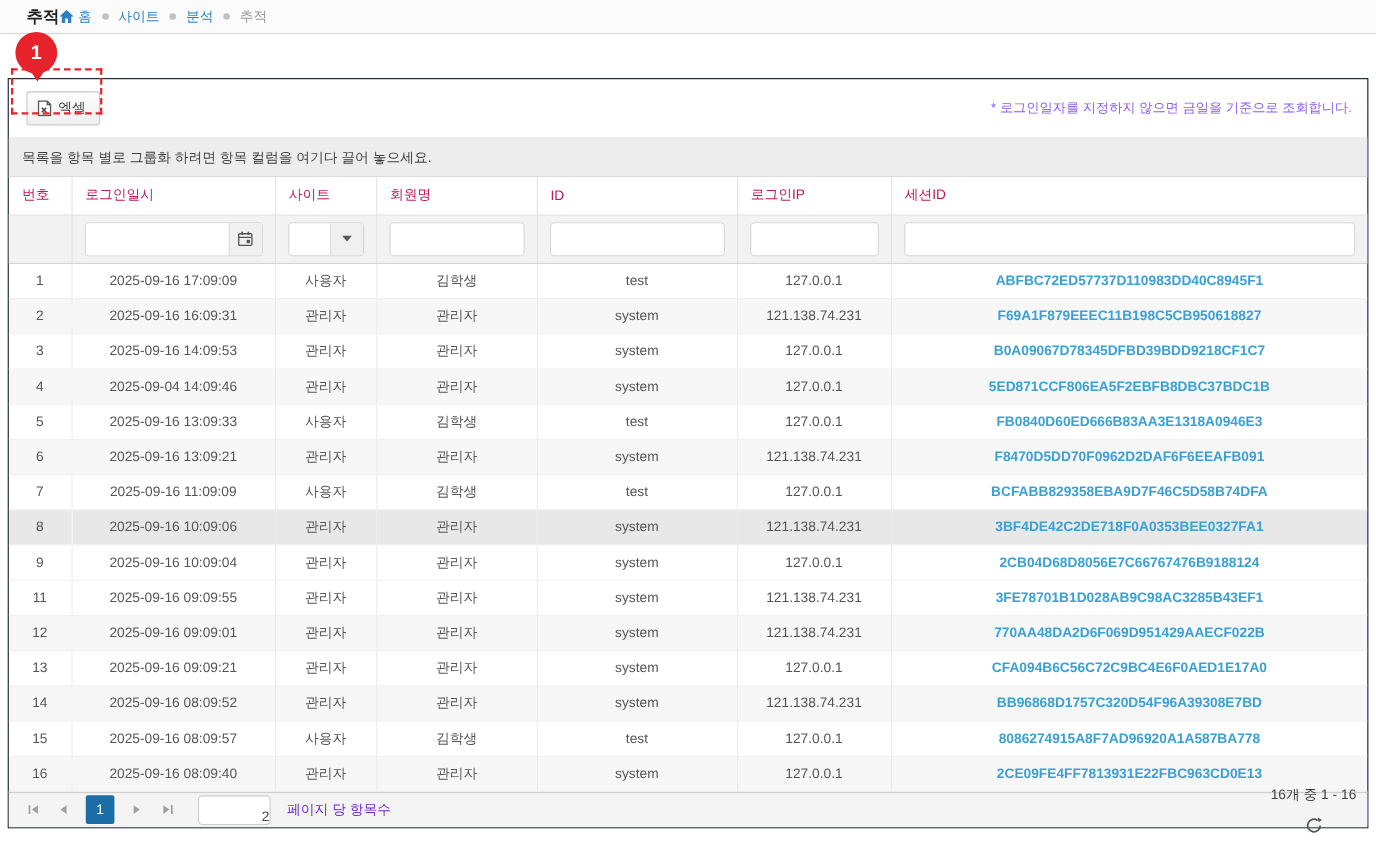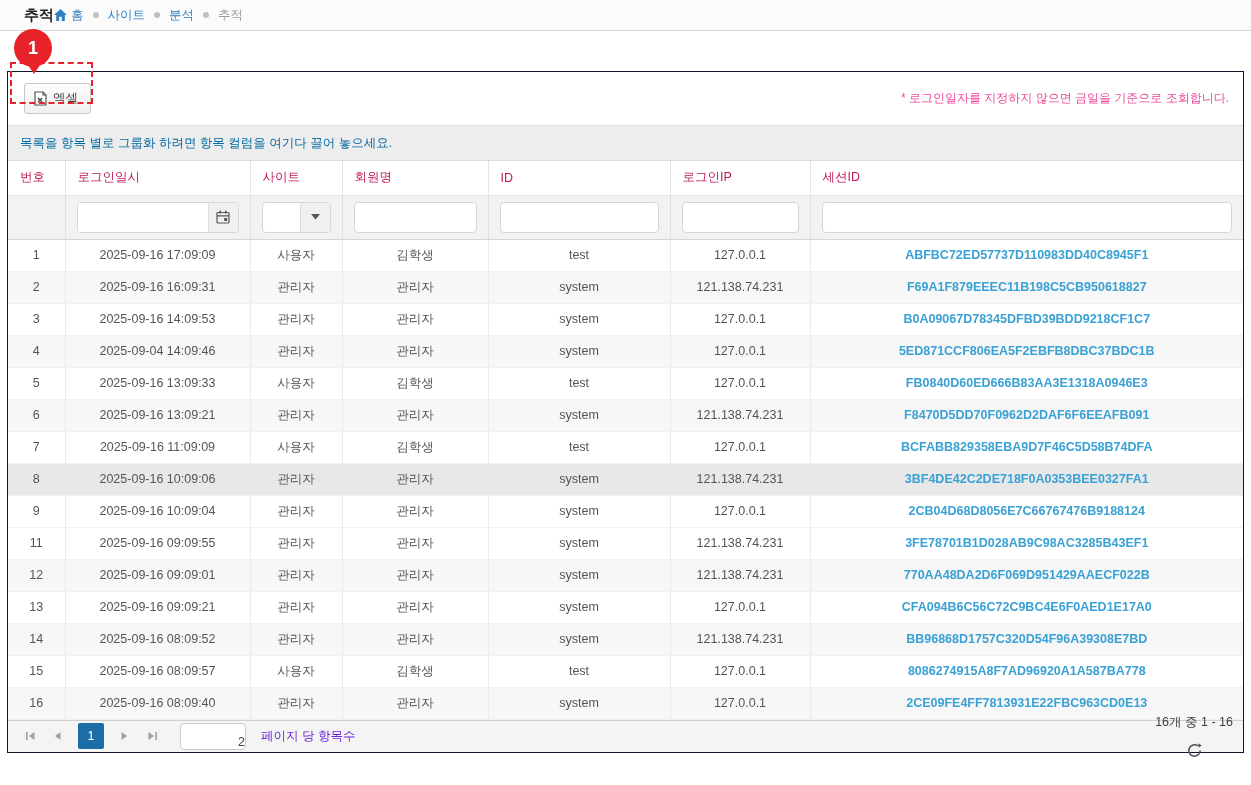--- a/index.html
+++ b/index.html
@@ -33,25 +33,25 @@
     padding:0 14px 0 0; border-bottom:1px solid #e2e2e2; position:relative;
   }
   .excel-btn {
     position:absolute; left:16px; top:11px;
     height:31px; padding:0 12px 0 9px;
     display:inline-flex; align-items:center; gap:6px;
     background:linear-gradient(#fdfdfd,#f0f0f0);
     border:1px solid #c9c9c9; border-radius:3px;
     color:#444; font-size:12.5px; cursor:pointer;
   }
-  .toolbar-note { margin-left:auto; color:#ec4899; font-size:12px; }
+  .toolbar-note { margin-left:auto; color:#8b5cf6; font-size:12px; }
 
   .group-bar {
     height:35px; background:#ededed; border-bottom:1px solid #dcdcdc;
-    display:flex; align-items:center; padding-left:12px; color:#0369a1;
+    display:flex; align-items:center; padding-left:12px; color:#404040;
   }
 
   
   table { width:100%; border-collapse:collapse; table-layout:fixed; }
   thead th {
     height:34px; font-weight:normal; text-align:left; color:#be185d;
     padding:0 12px; border-right:1px solid #e3e3e3; border-bottom:1px solid #e3e3e3;
     background:#fff; cursor:pointer; white-space:nowrap; overflow:hidden;
   }
   thead th:last-child { border-right:none; }

